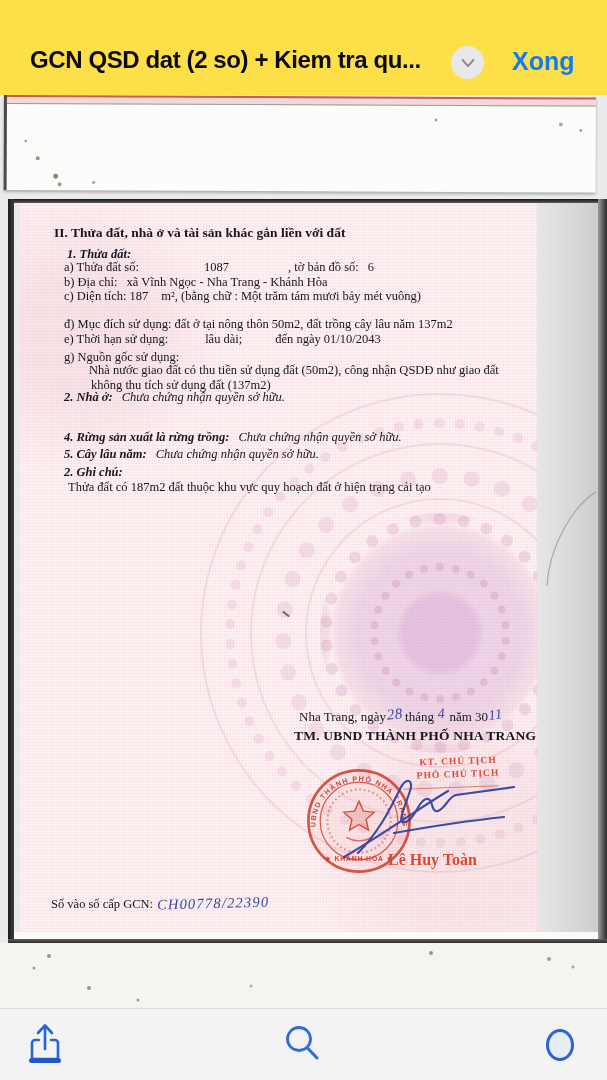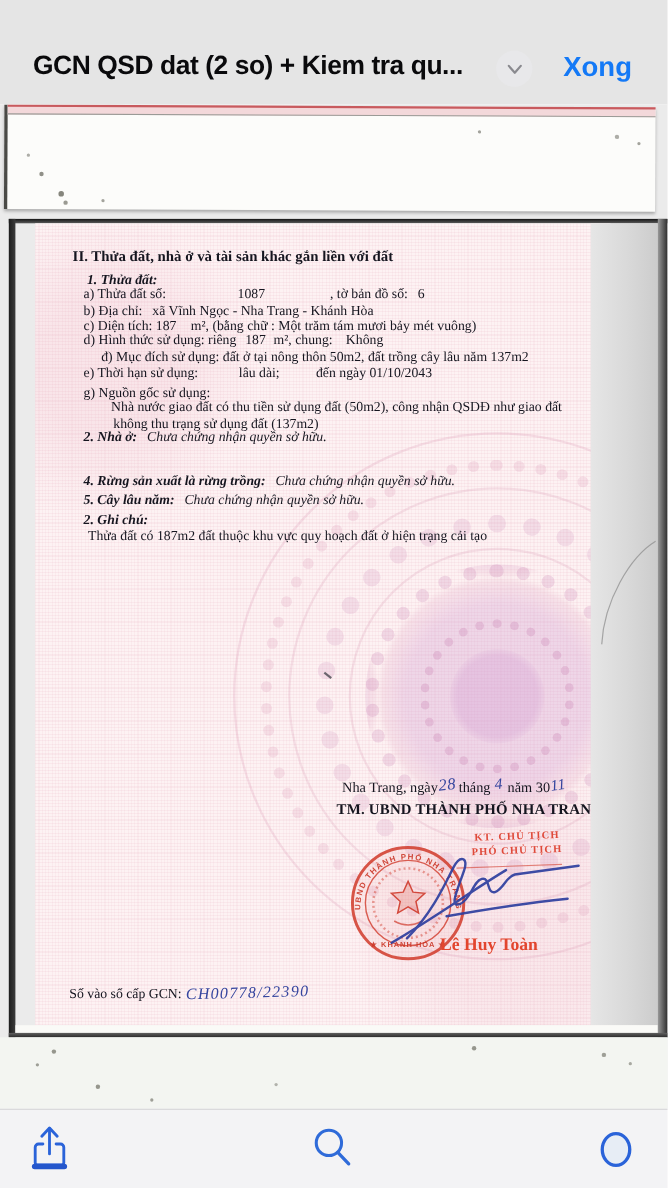--- a/index.html
+++ b/index.html
@@ -1,21 +1,21 @@
 <!DOCTYPE html>
 <html><head>
 <meta charset="utf-8">
 <style>
   * { margin:0; padding:0; box-sizing:border-box; }
   html,body { width:607px; height:1080px; }
   body { font-family:"Liberation Sans","DejaVu Sans",sans-serif; background:#ffffff; position:relative; overflow:hidden; }
   .screen { position:absolute; inset:0; width:607px; height:1080px; background:#fff; }
 
   
-  .navbar { position:absolute; left:0; top:0; width:607px; height:95px; background:#e5e5e5; }
+  .navbar { position:absolute; left:0; top:0; width:607px; height:95px; background:#fde047; }
   .nav-title { position:absolute; left:30px; top:46px; font-size:24px; font-weight:700; letter-spacing:-0.4px; color:#0a0a0c; white-space:nowrap; }
   .nav-chevron { position:absolute; left:451px; top:46px; width:33px; height:33px; border-radius:50%; background:#e8e8ea; border:none; display:flex; align-items:center; justify-content:center; cursor:pointer; }
   .nav-done { position:absolute; left:512px; top:47px; background:none; border:none; font-size:25px; font-weight:600; color:#1479f6; font-family:inherit; cursor:pointer; }
 
   
   .viewer { position:absolute; left:0; top:95px; width:607px; height:913px; background:#ebebeb; overflow:hidden; }
 
   
   .prev-page { position:absolute; left:4px; top:0; width:592px; height:95px; background:#fcfcfa; border-left:3px solid #4a4a46; box-shadow:0 2px 3px rgba(0,0,0,.28); transform:rotate(.25deg); transform-origin:left top; }
   .prev-strip { position:absolute; left:0; top:0; width:100%; height:9px; background:#f3d8da; border-top:2px solid #c85a5e; border-bottom:1px solid #9a9a96; }
@@ -23,21 +23,21 @@
   
   .stack { position:absolute; left:8px; top:104px; width:599px; height:744px; }
   .edge-top    { position:absolute; left:0; top:0; width:599px; height:4px; background:linear-gradient(#161616,#5a5a5a); }
   .edge-left   { position:absolute; left:0; top:0; width:6px; height:744px; background:linear-gradient(90deg,#1d1d1d,#3c3c3c); }
   .edge-right  { position:absolute; right:0; top:0; width:9px; height:744px; background:linear-gradient(90deg,#9a9a9a,#2c2c2c); }
   .edge-bottom { position:absolute; left:0; top:740px; width:599px; height:4px; background:linear-gradient(#606060,#2b2b2b); }
   .gray-strip  { position:absolute; left:529px; top:4px; width:61px; height:729px; background:linear-gradient(90deg,#e6e6e6,#d9d9d9 55%,#cccccc); }
   .white-bottom{ position:absolute; left:6px; top:733px; width:584px; height:7px; background:#fafaf7; }
 
   
-  .page-pink { position:absolute; left:24px; top:4px; width:523px; height:729px; overflow:hidden;
+  .page-pink { position:absolute; left:12px; top:4px; width:523px; height:729px; overflow:hidden;
     background-color:#fdf2f3;
     background-image:
       repeating-linear-gradient(0deg,  rgba(228,164,182,.13) 0 1px, transparent 1px 3px),
       repeating-linear-gradient(90deg, rgba(228,164,182,.10) 0 1px, transparent 1px 3px),
       radial-gradient(circle at 12% 18%, rgba(230,170,188,.18) 0 60px, transparent 140px),
       radial-gradient(circle at 85% 88%, rgba(230,170,188,.15) 0 80px, transparent 160px);
     color:#15151f; font-family:"Liberation Serif","DejaVu Serif",serif; font-size:12.5px; }
 
   
   .watermark { position:absolute; left:180px; top:190px; width:480px; height:480px; pointer-events:none; }
@@ -57,21 +57,21 @@
   .b  { font-weight:700; }
   .bi { font-weight:700; font-style:italic; }
   .it { font-style:italic; }
   .gap { display:inline-block; }
   .l-heading { left:34px; top:22px;  font-size:13.5px; }
   .l-s1   { left:47px; top:44px; }
   .l-a    { left:44px; top:57px; }
   .l-b    { left:44px; top:72px; }
   .l-c    { left:44px; top:86px; }
   .l-d    { left:44px; top:99px; }
-  .l-dd   { left:44px; top:114px;margin-left:16px; }
+  .l-dd   { left:44px; top:114px; }
   .l-e    { left:44px; top:129px; }
   .l-g    { left:44px; top:147px; }
   .l-g1   { left:69px; top:160px; }
   .l-g2   { left:71px; top:175px; }
   .l-s2   { left:44px; top:187px; }
   .l-s3   { left:44px; top:208px; }
   .l-s4   { left:44px; top:227px; }
   .l-s5   { left:44px; top:244px; }
   .l-s6   { left:44px; top:262px; }
   .l-note { left:48px; top:277px; }
@@ -160,33 +160,30 @@
         </div>
 
         <div class="ln l-b">
           <span>b) Địa chỉ:</span><span class="gap" style="width:9px"></span><span>xã Vĩnh Ngọc - Nha Trang - Khánh Hòa</span>
         </div>
 
         <div class="ln l-c">
           <span>c) Diện tích: 187</span><span class="gap" style="width:13px"></span><span>m²</span><span>, (bằng chữ : Một trăm tám mươi bảy mét vuông)</span>
         </div>
 
-        <div class="ln l-d">
-          <span>d) Hình thức sử dụng: riêng</span><span class="gap" style="width:8px"></span><span>187</span><span class="gap" style="width:7px"></span><span>m²</span><span>, chung:</span><span class="gap" style="width:12px"></span><span>Không</span>
-        </div>
 
         <div class="ln l-dd">đ) Mục đích sử dụng: đất ở tại nông thôn 50m2, đất trồng cây lâu năm 137m2</div>
 
         <div class="ln l-e">
           <span>e) Thời hạn sử dụng:</span><span class="gap" style="width:37px"></span><span>lâu dài;</span><span class="gap" style="width:33px"></span><span>đến ngày 01/10/2043</span>
         </div>
 
         <div class="ln l-g">g) Nguồn gốc sử dụng:</div>
         <div class="ln l-g1">Nhà nước giao đất có thu tiền sử dụng đất (50m2), công nhận QSDĐ như giao đất</div>
-        <div class="ln l-g2">không thu trạng sử dụng đất (137m2)</div>
+        <div class="ln l-g2">không thu tích sử dụng đất (137m2)</div>
 
         <div class="ln l-s2">
           <span class="bi">2. Nhà ở:</span><span class="gap" style="width:9px"></span><span class="it">Chưa chứng nhận quyền sở hữu.</span>
         </div>
         <div class="ln l-s4">
           <span class="bi">4. Rừng sản xuất là rừng trồng:</span><span class="gap" style="width:9px"></span><span class="it">Chưa chứng nhận quyền sở hữu.</span>
         </div>
         <div class="ln l-s5">
           <span class="bi">5. Cây lâu năm:</span><span class="gap" style="width:9px"></span><span class="it">Chưa chứng nhận quyền sở hữu.</span>
         </div>

